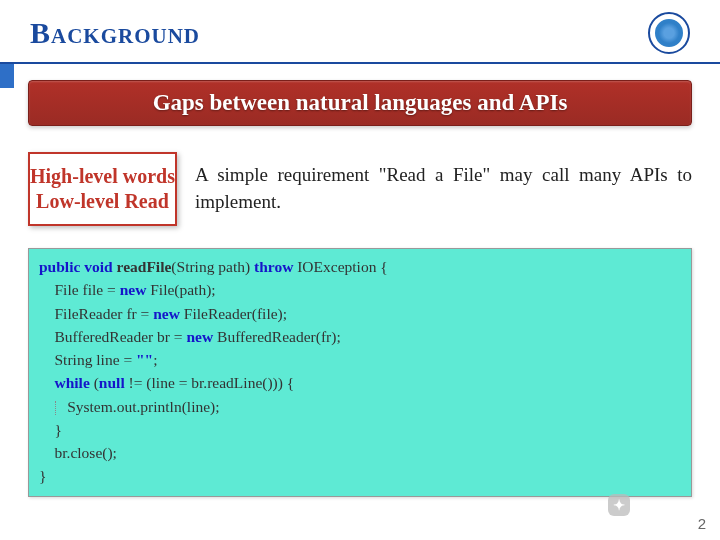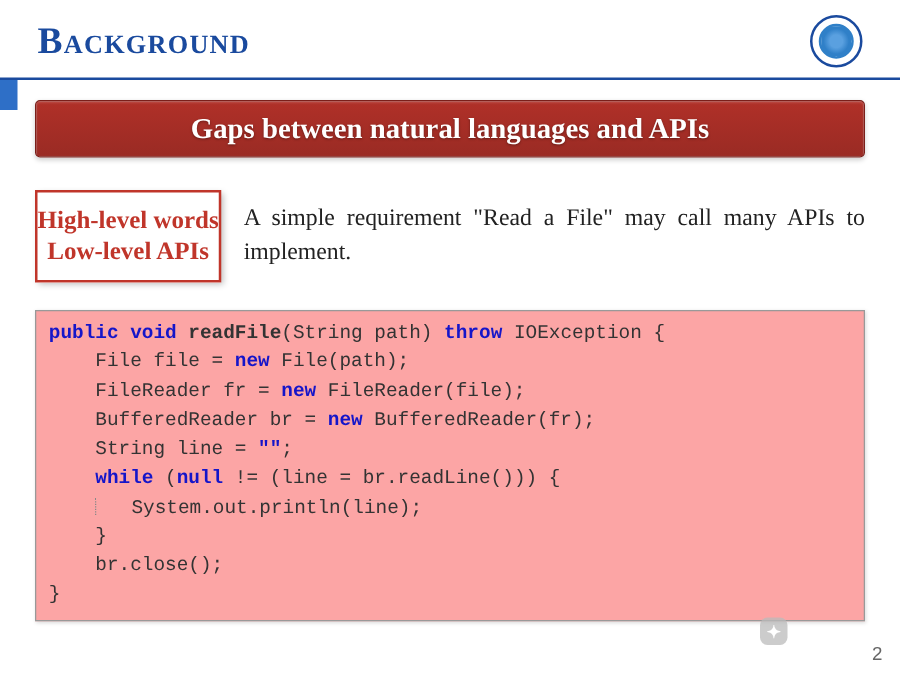--- a/index.html
+++ b/index.html
@@ -6,21 +6,21 @@
 body { font-family: Georgia, "Times New Roman", serif; width:720px; height:540px; background:#fff; position:relative; overflow:hidden; }
 .header { display:flex; align-items:center; justify-content:space-between; padding:12px 30px 8px 30px; border-bottom:2px solid #1a4a9e;gap:36px; }
 .title { color:#1a4a9e; font-weight:bold; font-size:30px; font-variant:small-caps; letter-spacing:1px; }
 .logo { width:42px; height:42px; border:2px solid #1a4a9e; border-radius:50%; display:flex; align-items:center; justify-content:center; }
 .logo-inner { width:28px; height:28px; border:2px solid #3080c8; border-radius:50%; background:radial-gradient(circle,#5aa0e0 30%,#3080c8 60%); }
 .side-tab { position:absolute; left:0; top:64px; width:14px; height:24px; background:#2e6fc7; }
 .banner { margin:16px 28px 0 28px; background:linear-gradient(#b03028,#9a2b24); color:#fff; font-size:23px; font-weight:bold; text-align:center; padding:9px 16px; border:1px solid #7a1f1a; border-radius:4px; text-shadow:0 1px 2px rgba(0,0,0,0.4); box-shadow:0 2px 4px rgba(0,0,0,0.2), inset 0 1px 2px rgba(255,255,255,0.2); }
 .row2 { display:flex; align-items:center; gap:18px; margin:26px 28px 0 28px; }
 .box { border:2px solid #c0352a; color:#c0352a; font-weight:bold; text-align:center; padding:10px 0; font-size:20px; line-height:1.25; box-shadow:2px 2px 5px rgba(0,0,0,0.25); }
 .desc { color:#222; font-size:19px; line-height:1.4; text-align:justify; text-justify:inter-word; flex:1; }
-.codebox { margin:22px 28px 0 28px; border:1px solid #999; background:#fca5a5; font-family:Liberation Mono, monospace; font-size:15.5px; line-height:1.5; padding:6px 28px 8px 10px; color:#333; box-shadow:1px 1px 3px rgba(0,0,0,0.15); white-space:pre; }
+.codebox { margin:22px 28px 0 28px; border:1px solid #999; background:#5eead4; font-family:Liberation Serif, serif; font-size:15.5px; line-height:1.5; padding:6px 28px 8px 10px; color:#333; box-shadow:1px 1px 3px rgba(0,0,0,0.15); white-space:pre; }
 .kw { color:#1515c9; font-weight:bold; }
 .mname { color:#333; font-weight:bold; }
 .str { color:#1515c9; font-weight:bold; }
 .guide { display:inline-block; width:1px; height:14px; border-left:1px dotted #888; vertical-align:middle; margin-right:0; }
 .watermark { position:absolute; right:90px; bottom:24px; display:flex; align-items:center; gap:6px; color:#aaa; font-family:Arial,sans-serif; font-size:16px; font-weight:bold; opacity:0.75; }
 .wm-icon { width:22px; height:22px; border-radius:6px; background:#bbb; display:flex; align-items:center; justify-content:center; color:#fff; font-size:14px; }
 .pagenum { position:absolute; right:14px; bottom:8px; color:#666; font-family:Arial,sans-serif; font-size:15px; }
 </style>
 </head>
 <body>
@@ -32,21 +32,21 @@
   <div class="logo">
       <div class="logo-inner"></div>
     </div>
 </div>
 
 <div class="banner">Gaps between natural languages and APIs</div>
 
 <div class="row2">
   <div class="box">
     <div>High-level words</div>
-    <div>Low-level APIs</div>
+    <div>Low-level Read</div>
   </div>
   <div class="desc">A simple requirement "Read a File" may call many APIs to implement.</div>
 </div>
 
 <div class="codebox"><span class="kw">public void</span> <span class="mname">readFile</span><span>(String path) </span><span class="kw">throw</span><span> IOException {</span>
     <span>File file = </span><span class="kw">new</span><span> File(path);</span>
     <span>FileReader fr = </span><span class="kw">new</span><span> FileReader(file);</span>
     <span>BufferedReader br = </span><span class="kw">new</span><span> BufferedReader(fr);</span>
     <span>String line = </span><span class="str">""</span><span>;</span>
     <span class="kw">while</span><span> (</span><span class="kw">null</span><span> != (line = br.readLine())) {</span>

